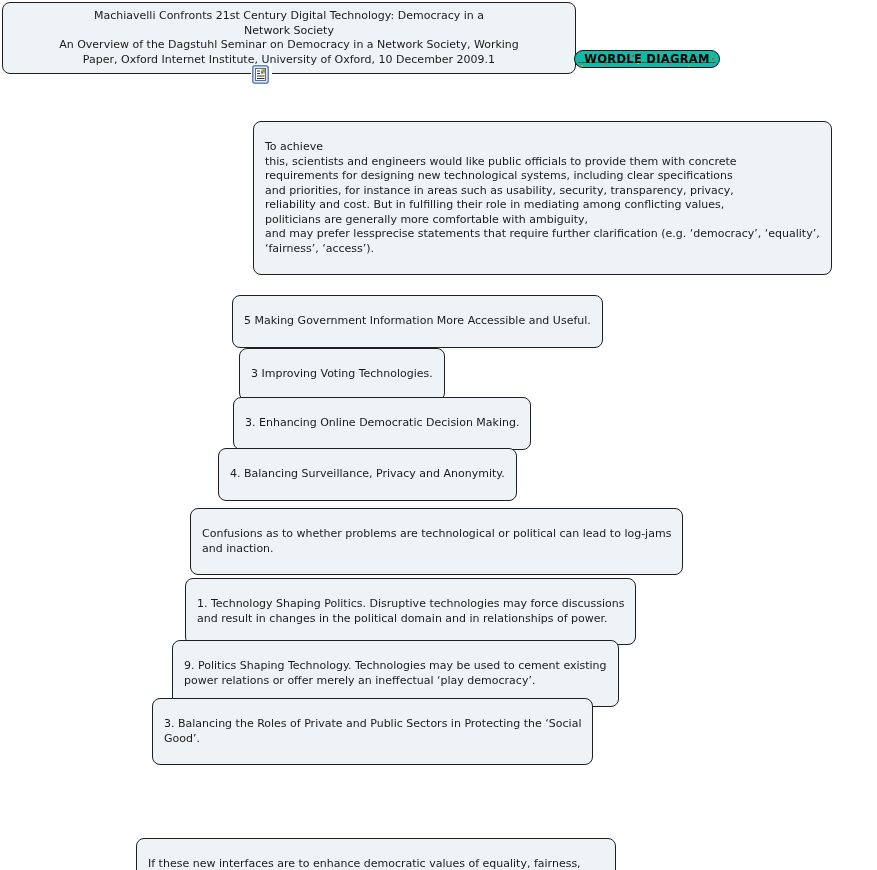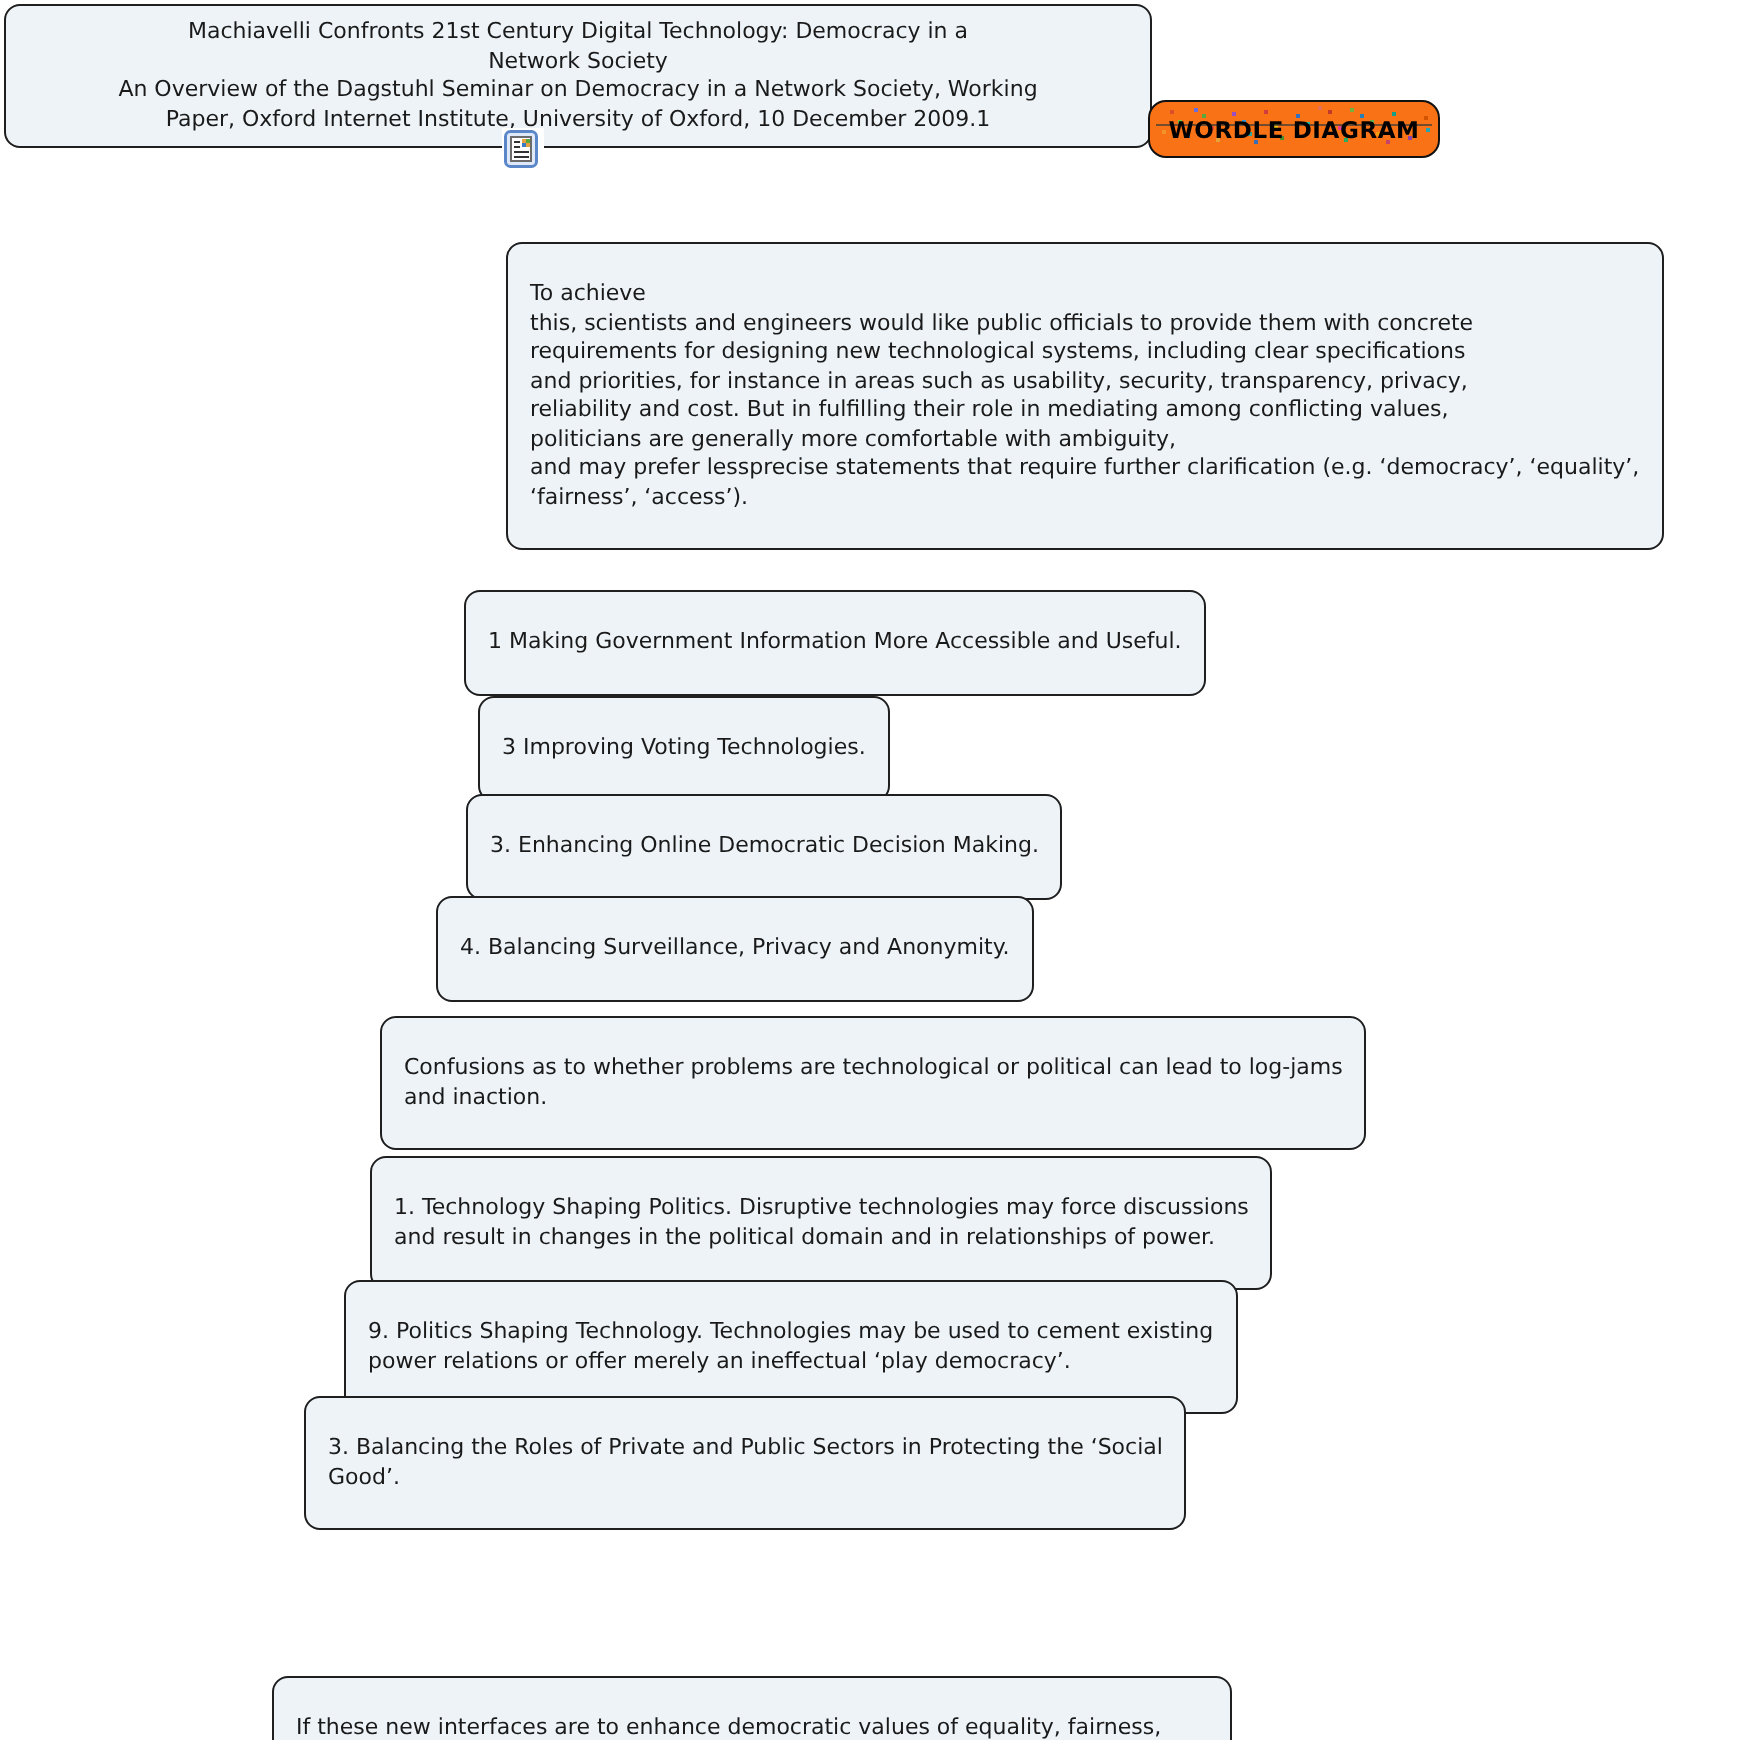--- a/index.html
+++ b/index.html
@@ -47,25 +47,25 @@
     background:#ffffff;
     padding:1px;
     cursor:pointer;
     line-height:0;
   }
 
   
   .wordle-btn{
     position:absolute;
     left:574px;top:50px;
-    width:146px;height:29px;
+    width:146px;height:18px;
     box-sizing:border-box;
     border:1.5px solid #111111;
     border-radius:9px;
-    background:#f97316;
+    background:#14b8a6;
     overflow:hidden;
     display:flex;align-items:center;justify-content:center;
     font-weight:bold;font-size:11.5px;letter-spacing:0.3px;color:#000000;
     cursor:pointer;
   }
   .wordle-noise{
     position:absolute;left:0;top:0;width:2px;height:2px;background:transparent;
     box-shadow:
       10px 4px #d94f2b, 18px 16px #3a7cc4, 26px 6px #58a83c, 33px 18px #e6a23c,
       41px 5px #9a4fc4, 49px 15px #2fa69a, 57px 4px #cf3d3d, 65px 17px #4a8f2f,
@@ -113,21 +113,21 @@
 
   <div class="node" id="node-achieve">To achieve
 this, scientists and engineers would like public officials to provide them with concrete
 requirements for designing new technological systems, including clear specifications
 and priorities, for instance in areas such as usability, security, transparency, privacy,
 reliability and cost. But in fulfilling their role in mediating among conflicting values,
 politicians are generally more comfortable with ambiguity,
 and may prefer lessprecise statements that require further clarification (e.g. ‘democracy’, ‘equality’,
 ‘fairness’, ‘access’).</div>
 
-  <div class="node" id="node-rec1">1 Making Government Information More Accessible and Useful.</div>
+  <div class="node" id="node-rec1">5 Making Government Information More Accessible and Useful.</div>
 
   <div class="node" id="node-rec2">3 Improving Voting Technologies.</div>
 
   <div class="node" id="node-rec3">3. Enhancing Online Democratic Decision Making.</div>
 
   <div class="node" id="node-rec4">4. Balancing Surveillance, Privacy and Anonymity.</div>
 
   <div class="node" id="node-confusions">Confusions as to whether problems are technological or political can lead to log-jams
 and inaction.</div>
 

